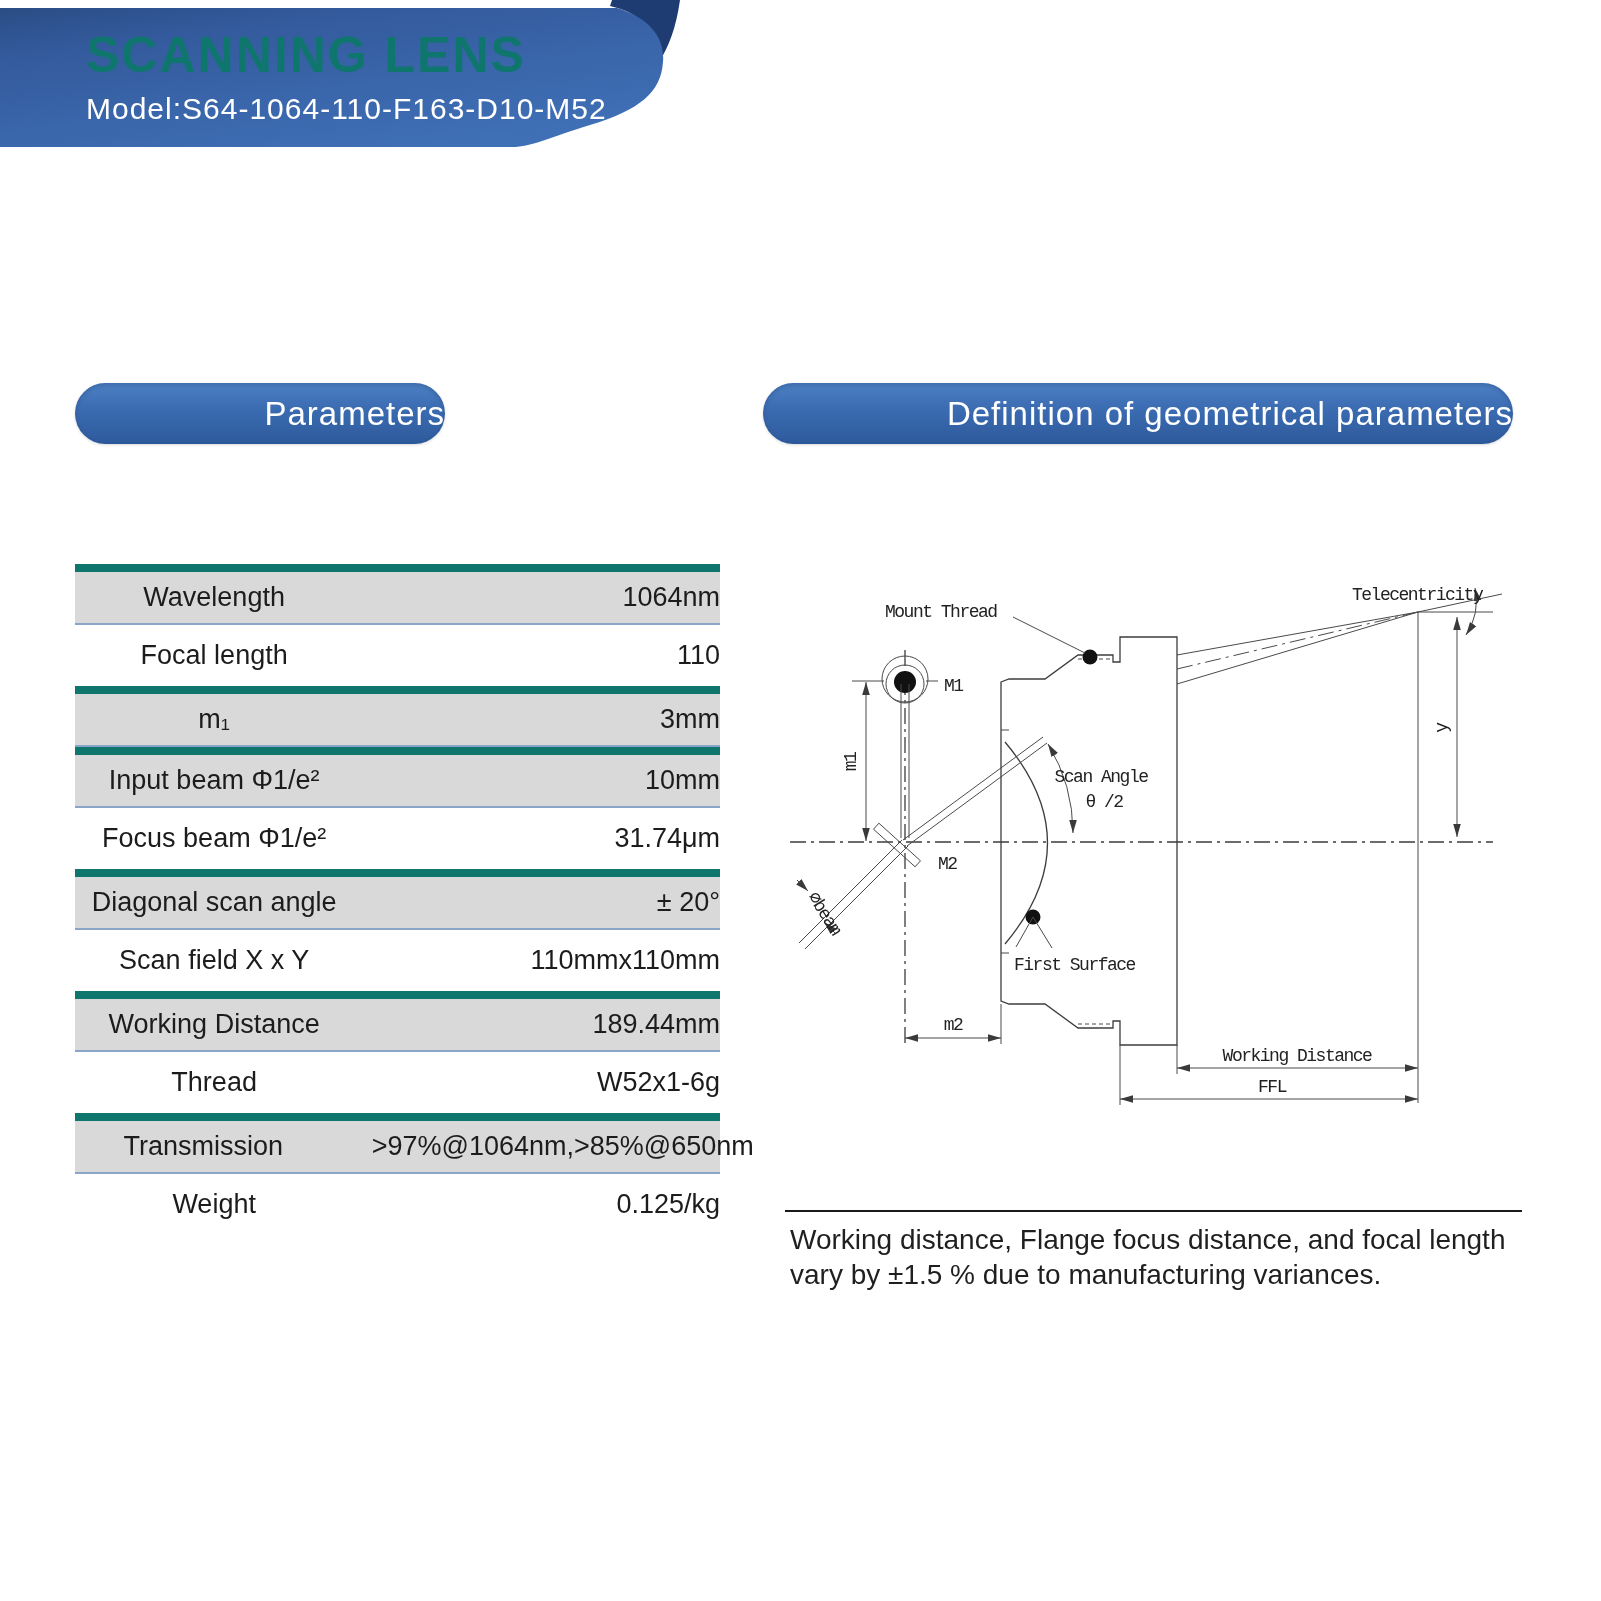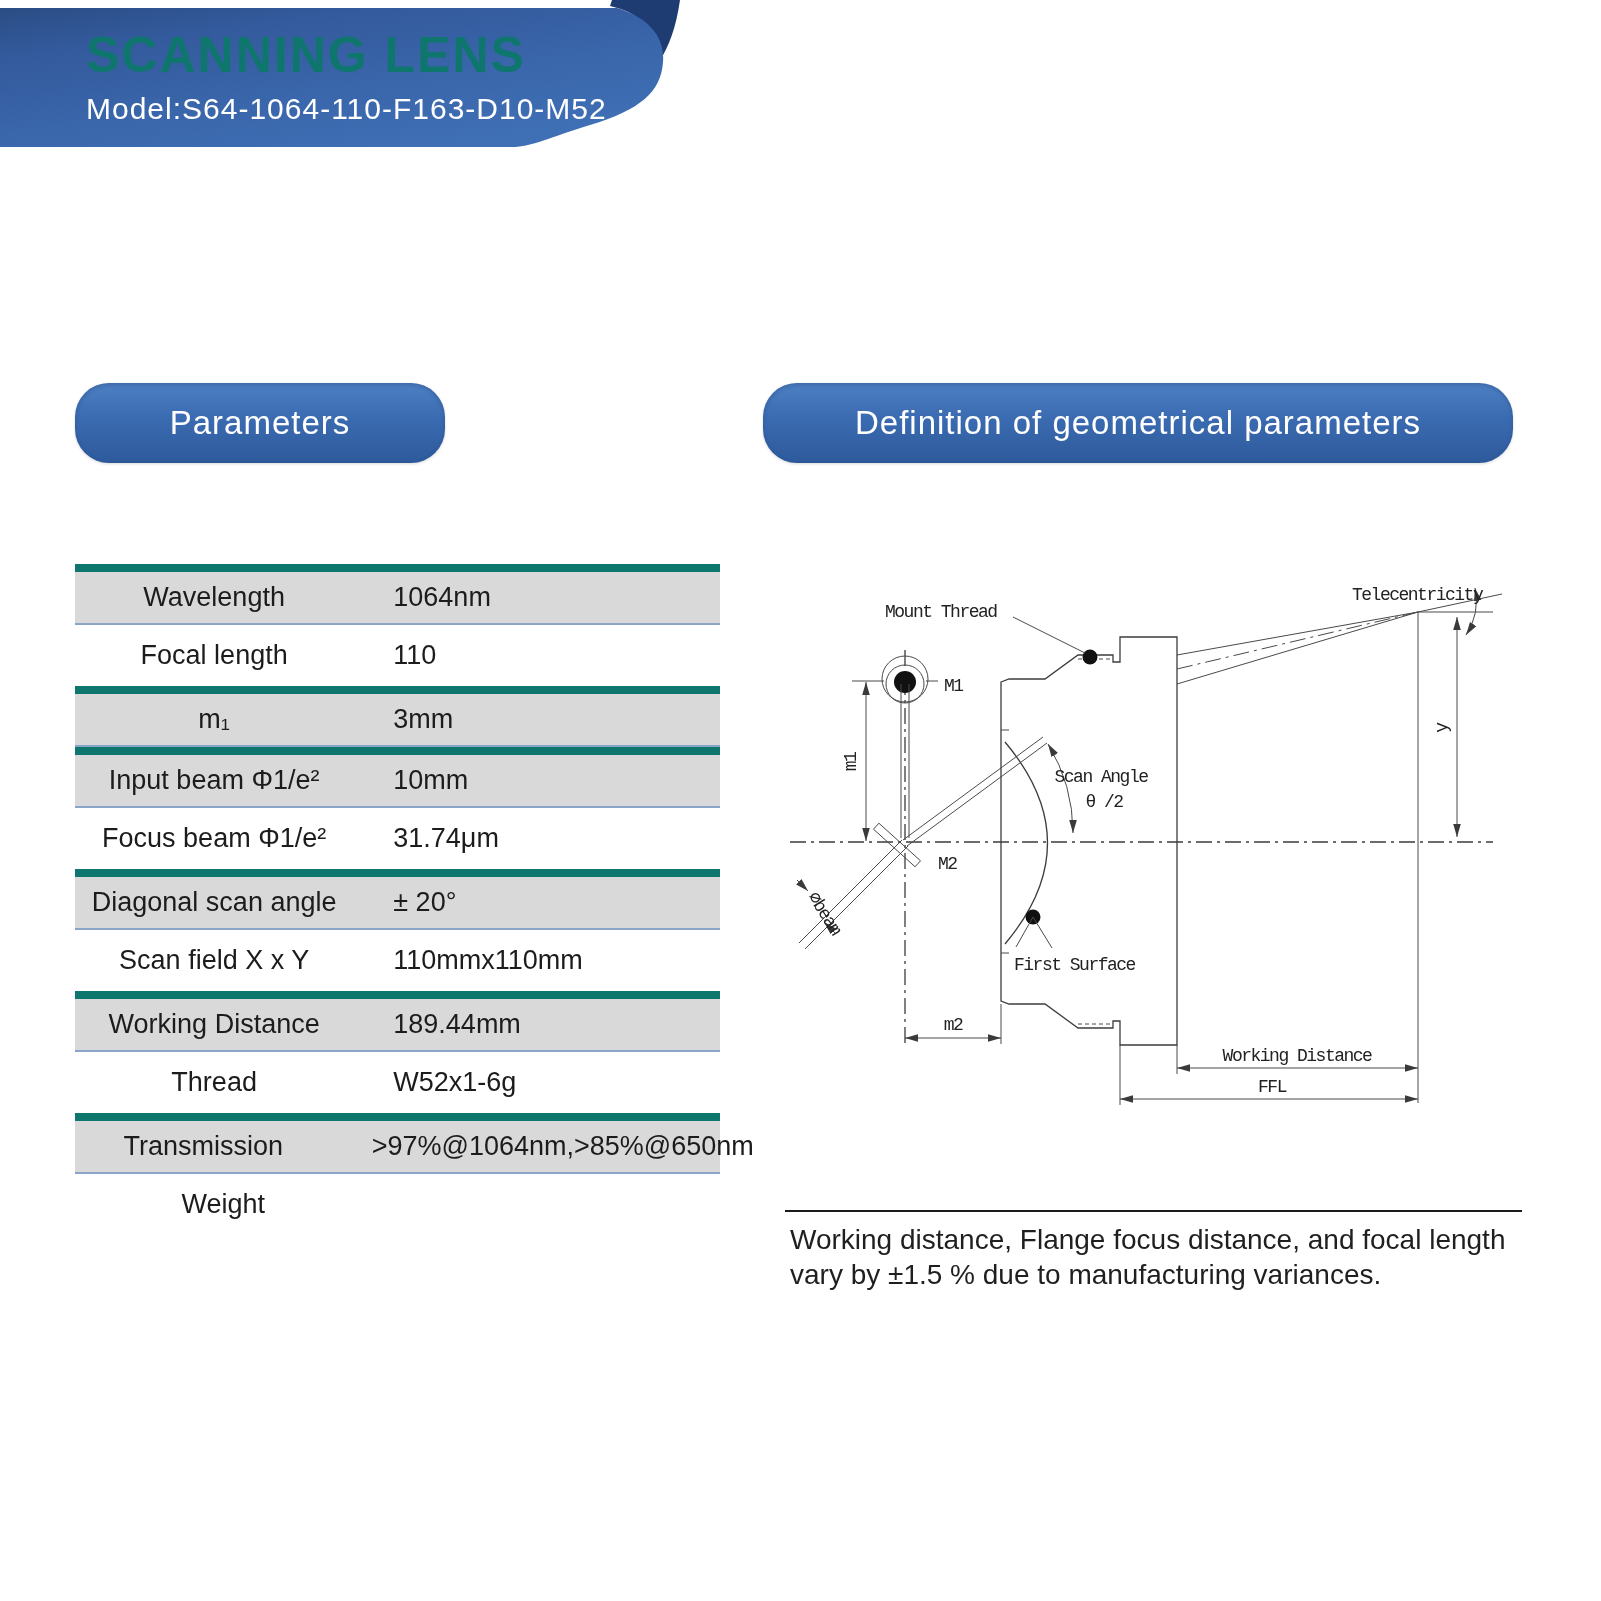--- a/index.html
+++ b/index.html
@@ -4,34 +4,34 @@
 <style>
   html,body{margin:0;padding:0;background:#ffffff;}
   body{width:1601px;height:1601px;position:relative;font-family:"Liberation Sans",sans-serif;overflow:hidden;}
 
   
   .banner-svg{position:absolute;left:0;top:0;}
   .banner-title{position:absolute;left:86px;top:26px;color:#0f766e;font-size:50px;font-weight:bold;letter-spacing:2px;}
   .banner-model{position:absolute;left:86px;top:92px;color:#ffffff;font-size:30px;font-weight:400;letter-spacing:1px;}
 
   
-  .pill{position:absolute;top:383px;height:80px;border-radius:34px;
+  .pill{position:absolute;top:383px;height:61px;border-radius:34px;
         background:linear-gradient(180deg,#4d80c4 0%,#3a6ab0 45%,#2d5a9b 100%);
         box-shadow:0 2px 4px rgba(30,60,110,0.35) inset,0 1px 3px rgba(0,0,0,0.15);
-        display:flex;align-items:center;justify-content:center;
+        display:flex;align-items:center;justify-content:flex-end;
         color:#ffffff;font-size:33px;font-weight:400;letter-spacing:1px;}
   .pill-left{left:75px;width:370px;}
   .pill-right{left:763px;width:750px;}
 
   
   .param-table{position:absolute;left:75px;top:564px;width:645px;}
   .prow{display:flex;height:61px;box-sizing:border-box;align-items:center;font-size:27px;color:#1c1c1c;}
   .prow.gray{background:#d9d9d9;border-top:8px solid #0f766e;border-bottom:2px solid #8aa5c8;}
   .pcell-label{width:46%;text-align:center;}
-  .pcell-value{width:54%;text-align:left;margin-left:40px;}
+  .pcell-value{width:54%;text-align:right;margin-left:40px;}
 
   
   .diagram-svg{position:absolute;left:0;top:0;}
   .cad{font-family:"Liberation Mono",monospace;font-size:18px;letter-spacing:-1.5px;fill:#222222;}
   .ln{stroke:#3c3c3c;stroke-width:1.3;fill:none;}
   .lnthin{stroke:#4a4a4a;stroke-width:1;fill:none;}
   .cl{stroke-dasharray:16 5 3 5;}
   .thr{stroke-dasharray:4 3;}
 
   
@@ -99,20 +99,21 @@
   <div class="prow">
       <div class="pcell-label">Thread</div>
       <div class="pcell-value">W52x1-6g</div>
     </div>
   <div class="prow gray">
       <div class="pcell-label">Transmission</div>
       <div class="pcell-value">&gt;97%@1064nm,&gt;85%@650nm</div>
     </div>
   <div class="prow">
       <div class="pcell-label">Weight</div>
+      <div class="pcell-value">0.125/kg</div>
     </div>
 </div>
 
 <svg class="diagram-svg" width="1601" height="1601" viewBox="0 0 1601 1601">
   <defs>
     <marker id="arr" viewBox="0 0 14 10" refX="13" refY="5" markerWidth="14" markerHeight="10" orient="auto-start-reverse" markerUnits="userSpaceOnUse">
       <path d="M13,5 L0,1.2 L0,8.8 Z" fill="#3a3a3a"></path>
     </marker>
   </defs>
 

